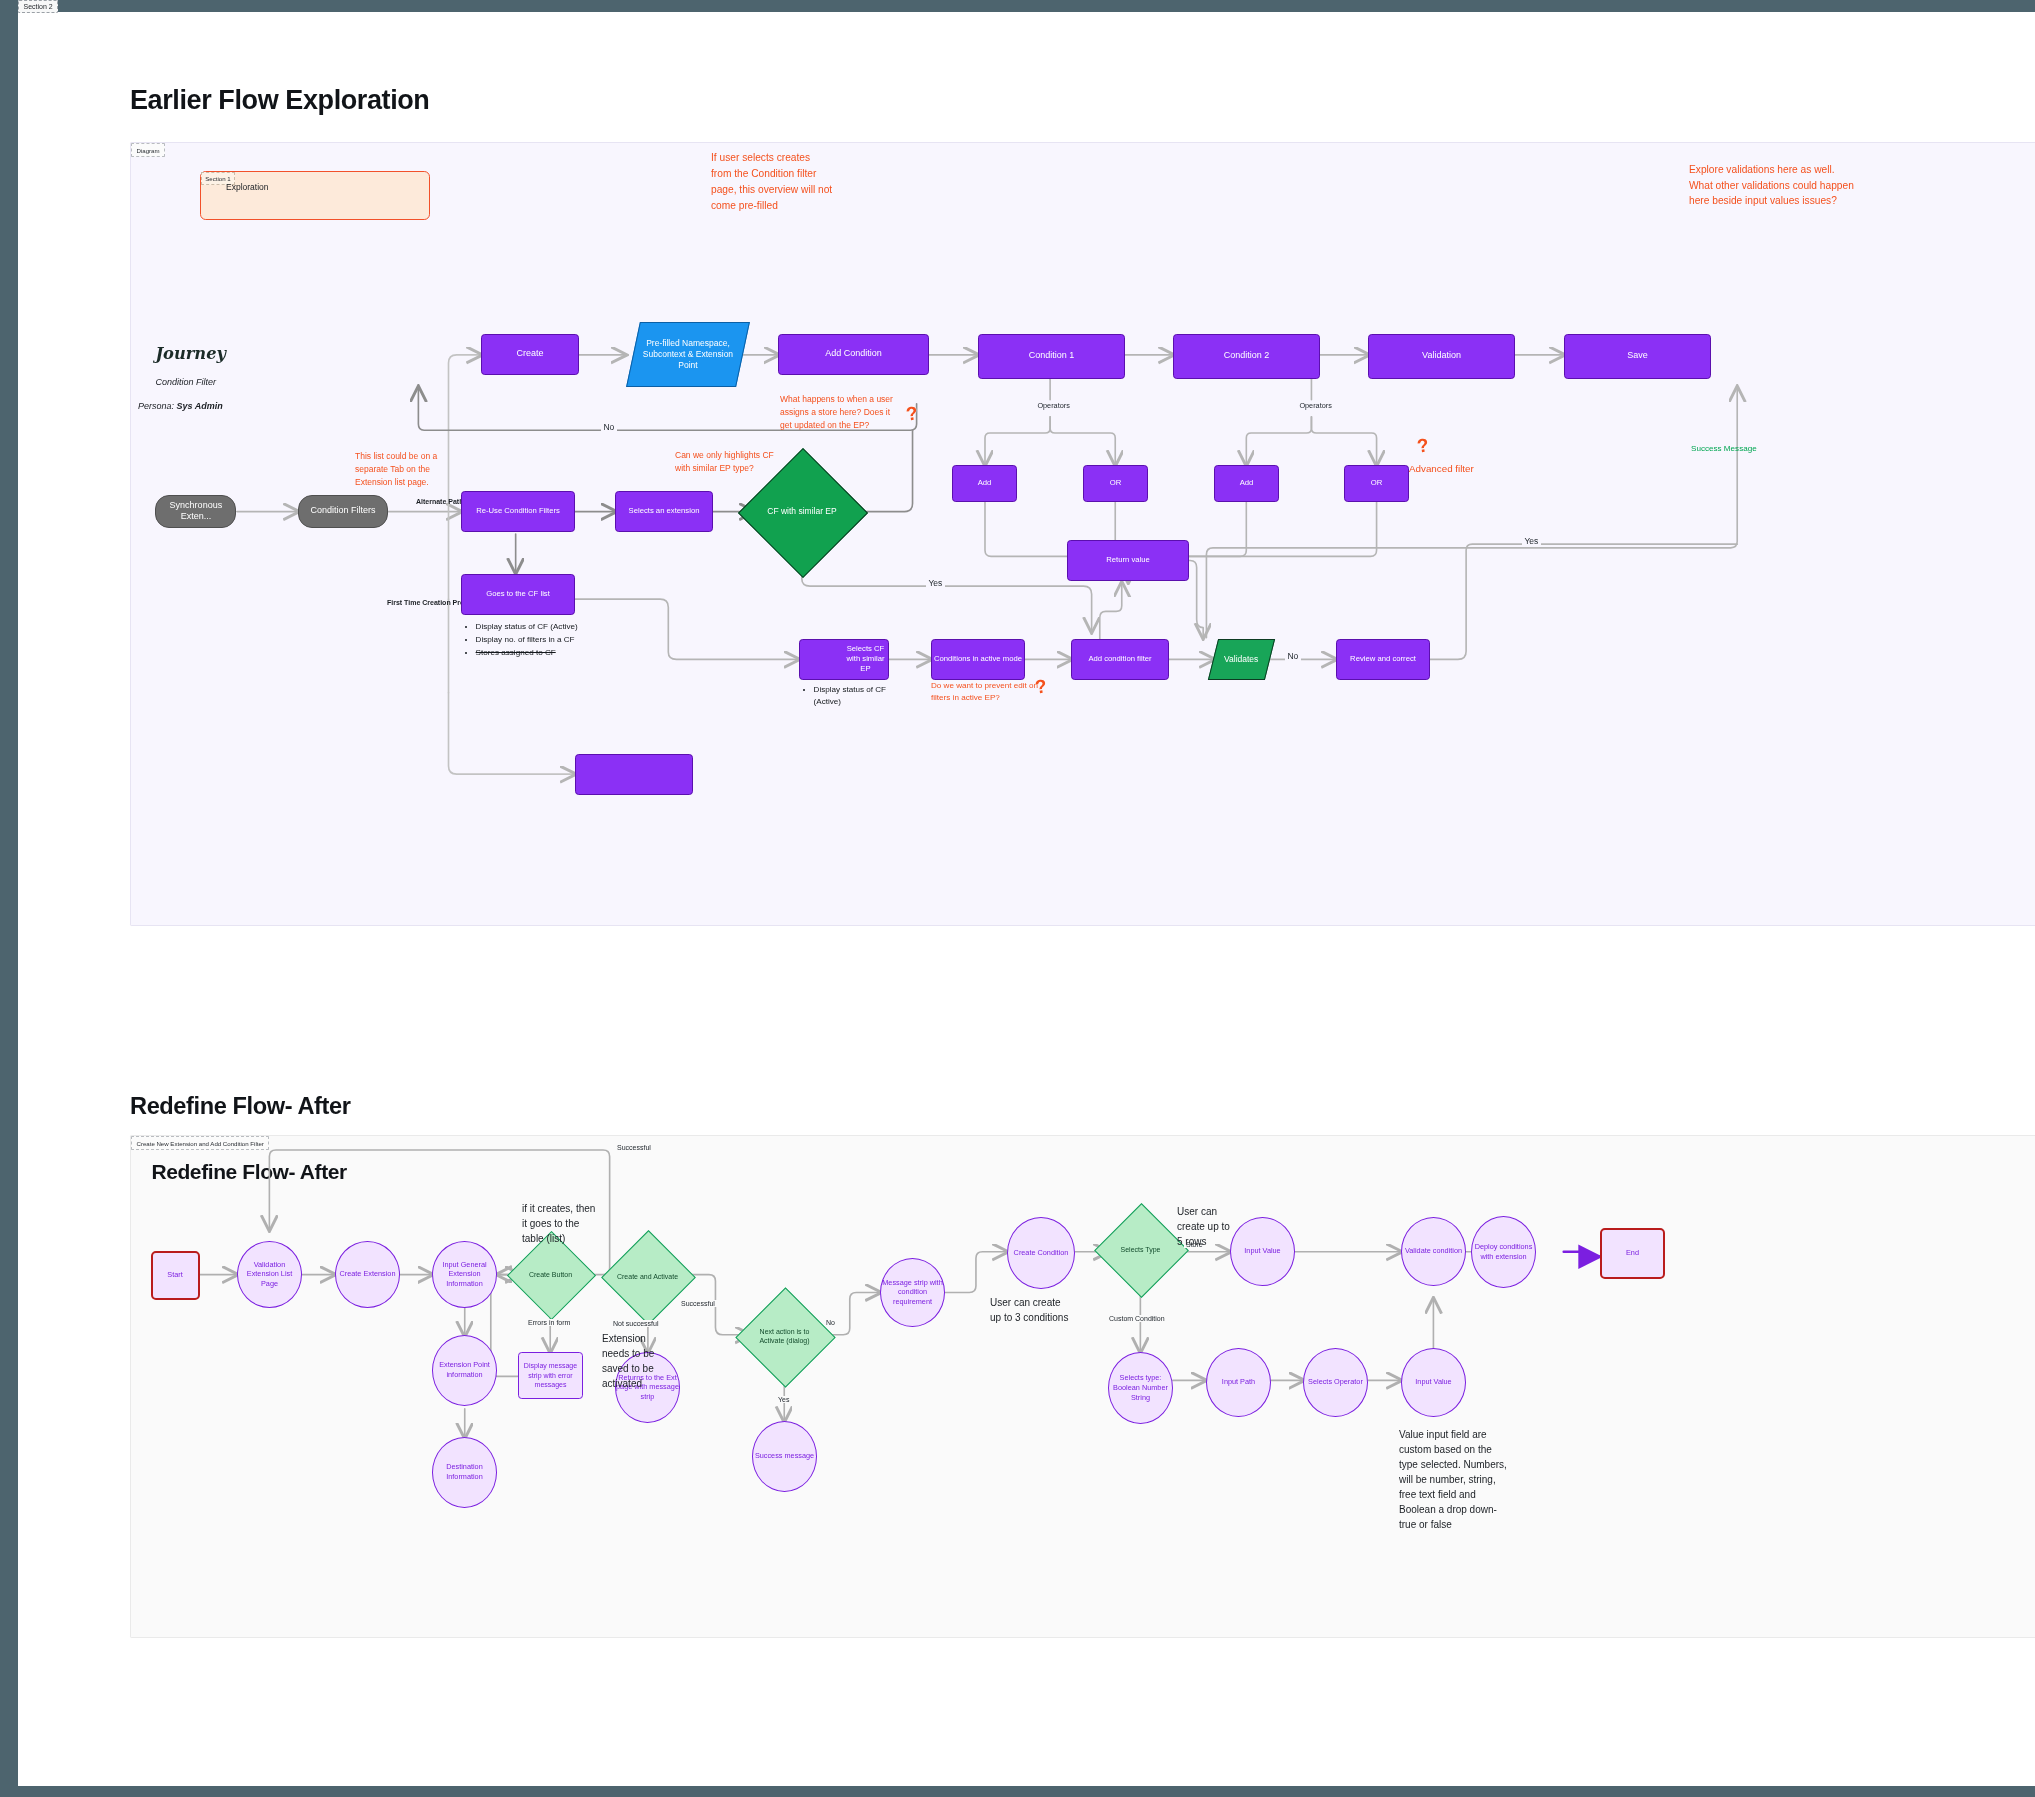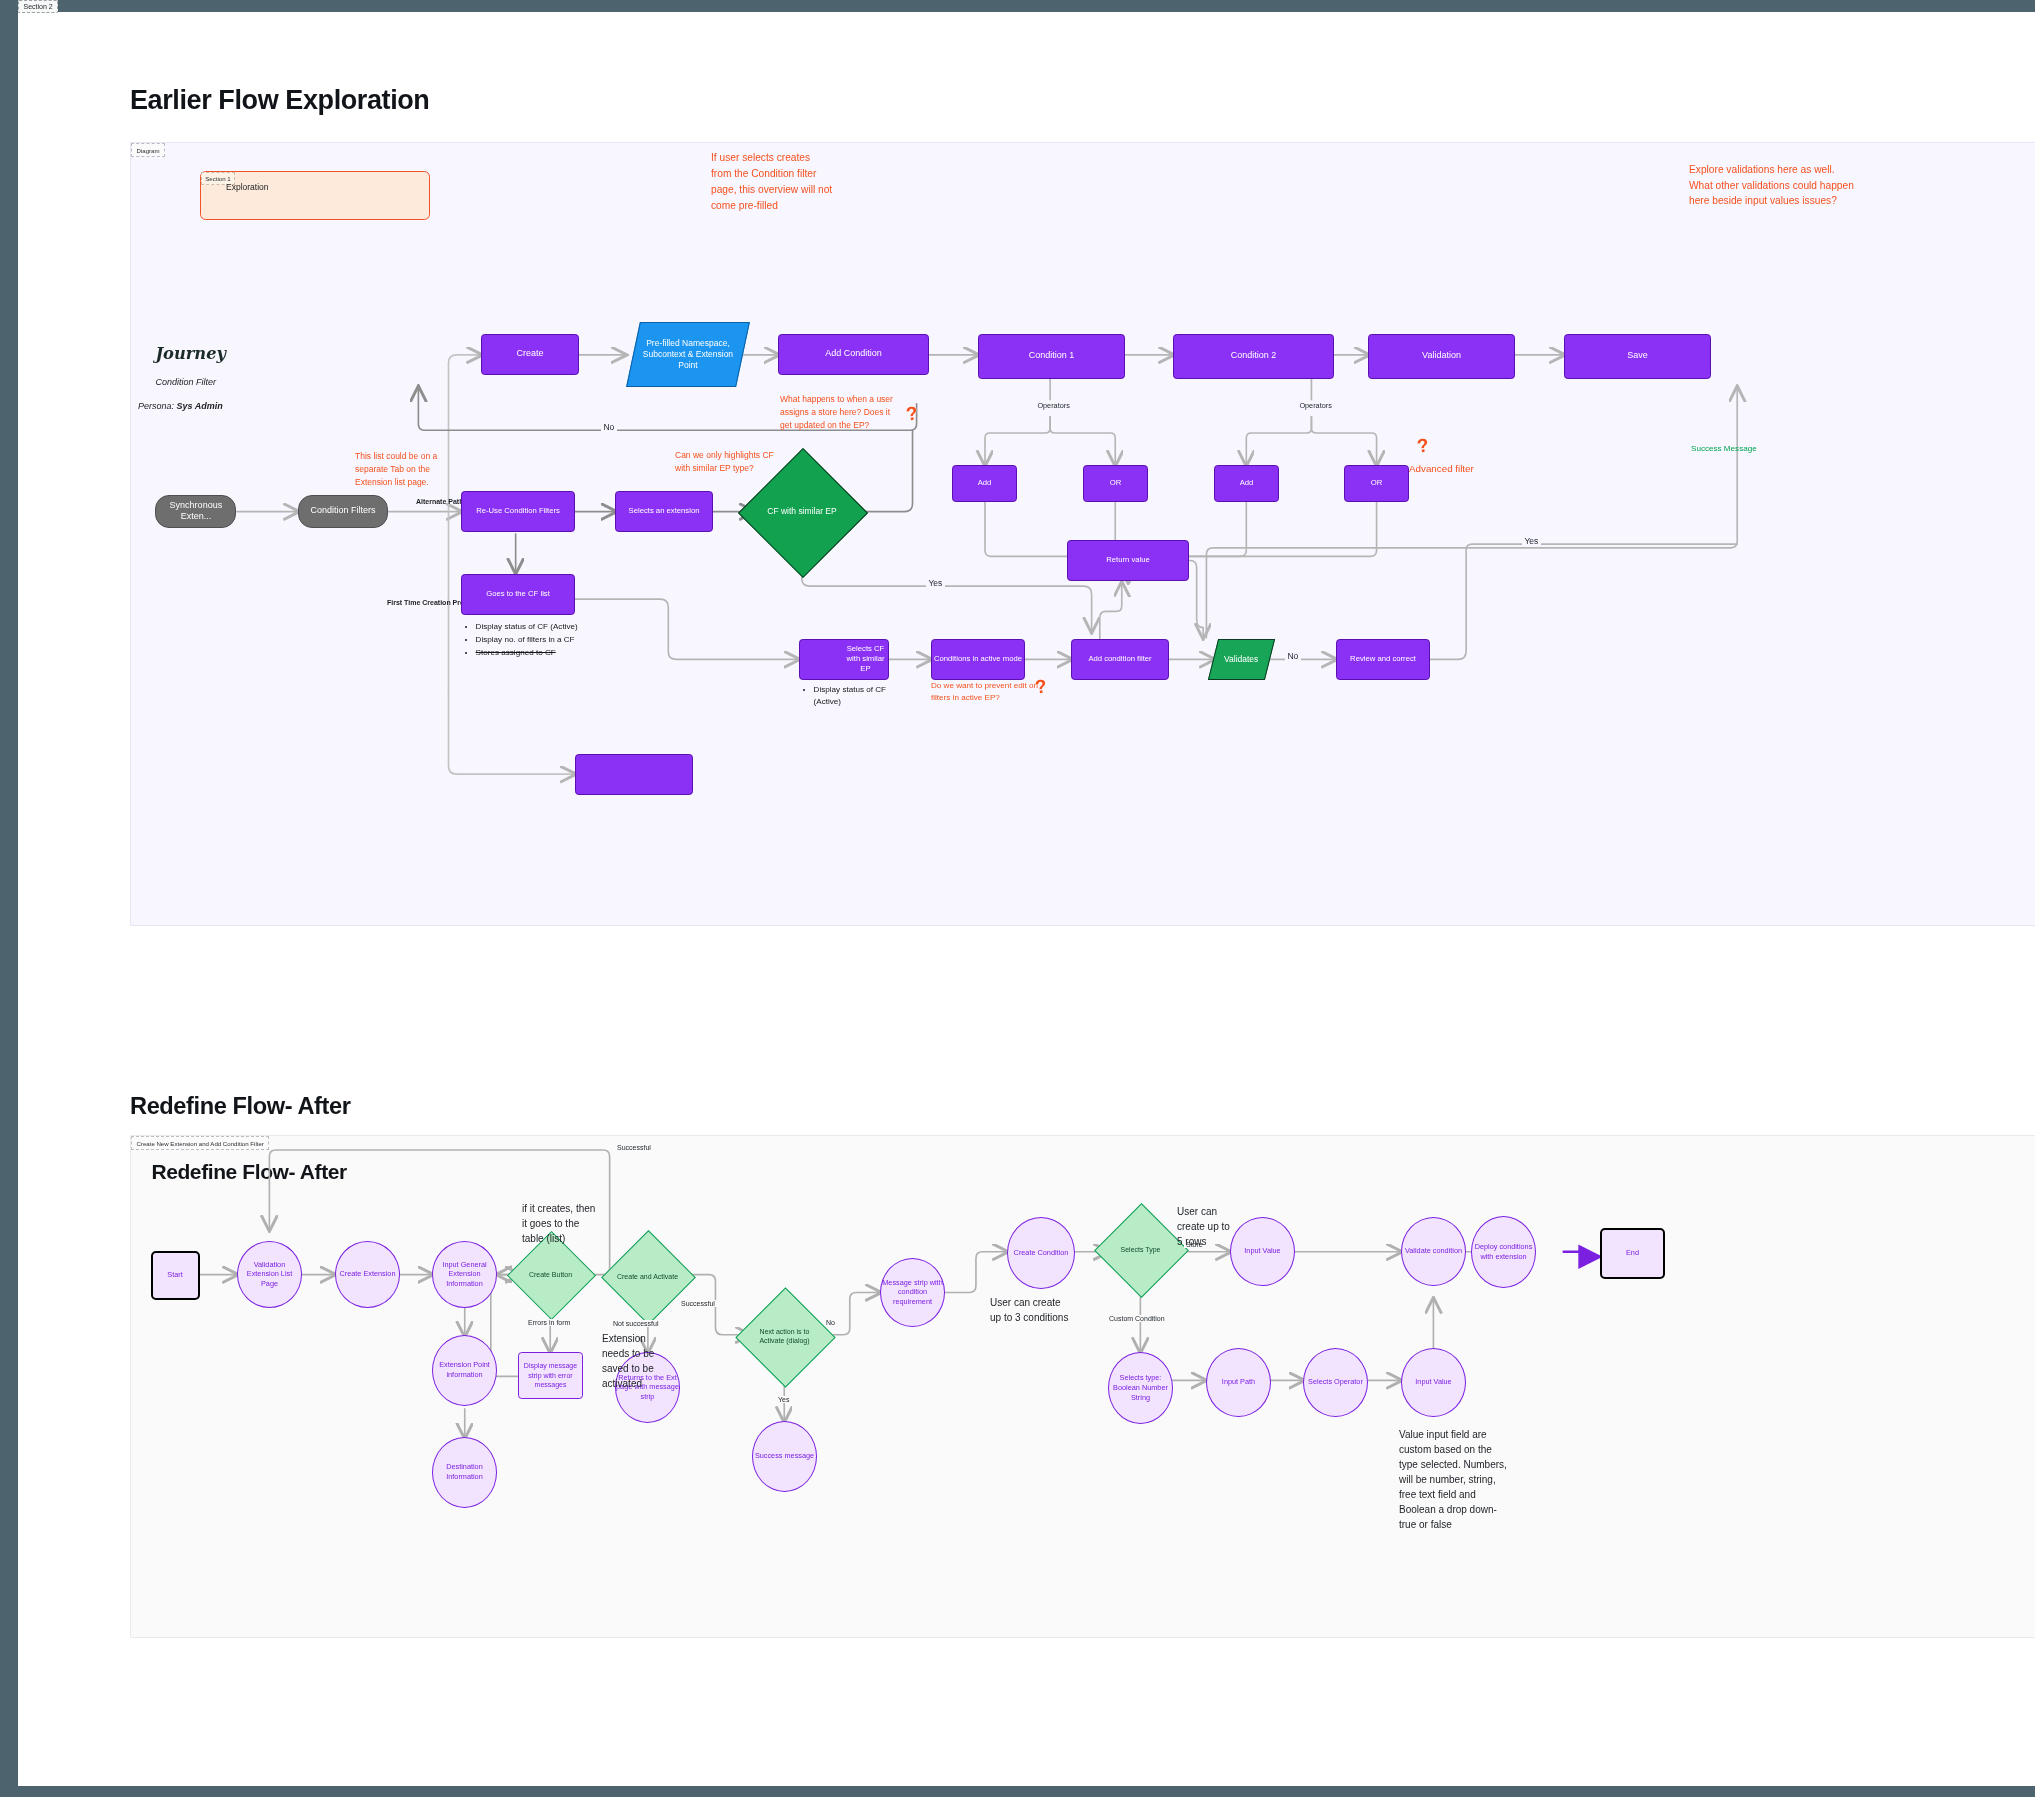--- a/index.html
+++ b/index.html
@@ -131,21 +131,21 @@
   ul.bullets li.struck{text-decoration:line-through;}
   
   .e-circle{
     position:absolute;border-radius:50%;
     background:#f2e3ff;border:1.6px solid #7b1fe0;
     display:flex;align-items:center;justify-content:center;text-align:center;
     color:#7b1fe0;font-size:7.3px;line-height:1.35;box-sizing:border-box;
   }
   .e-rect{
     position:absolute;border-radius:4.9px;
-    background:#f2e3ff;border:2px solid #000000;
+    background:#f2e3ff;border:2px solid #b91c1c;
     display:flex;align-items:center;justify-content:center;text-align:center;
     color:#7b1fe0;font-size:7.3px;line-height:1.35;box-sizing:border-box;
   }
   .e-rect2{
     position:absolute;border-radius:3.7px;
     background:#f2e3ff;border:1.6px solid #7b1fe0;
     display:flex;align-items:center;justify-content:center;text-align:center;
     color:#7b1fe0;font-size:7px;line-height:1.35;box-sizing:border-box;
   }
   .e-diamond{
@@ -294,21 +294,21 @@
     <div class="node n-grey" style="left:167px;top:352px;width:90px;height:33px;">Condition Filters</div>
 
     <div class="node n-purple" style="left:350px;top:191px;width:98px;height:41px;">Create</div>
 
     <div class="node n-blue" style="left:502px;top:179px;width:110px;height:65px;">
       <span>Pre-filled Namespace, Subcontext &amp; Extension Point</span>
     </div>
 
     <div class="node n-purple" style="left:647px;top:191px;width:151px;height:41px;">Add Condition</div>
     <div class="node n-purple" style="left:847px;top:191px;width:147px;height:45px;">Condition 1</div>
-    <div class="node n-purple" style="left:1042px;top:191px;width:161px;height:45px;">Condition 2</div>
+    <div class="node n-purple" style="left:1042px;top:191px;width:147px;height:45px;">Condition 2</div>
     <div class="node n-purple" style="left:1237px;top:191px;width:147px;height:45px;">Validation</div>
     <div class="node n-purple" style="left:1433px;top:191px;width:147px;height:45px;">Save</div>
 
     <div class="node n-purple n-purple-sm" style="left:821px;top:322px;width:65px;height:37px;">Add</div>
     <div class="node n-purple n-purple-sm" style="left:952px;top:322px;width:65px;height:37px;">OR</div>
     <div class="node n-purple n-purple-sm" style="left:1083px;top:322px;width:65px;height:37px;">Add</div>
     <div class="node n-purple n-purple-sm" style="left:1213px;top:322px;width:65px;height:37px;">OR</div>
 
     <div class="node n-purple n-purple-sm" style="left:936px;top:397px;width:122px;height:41px;">Return value</div>
 

